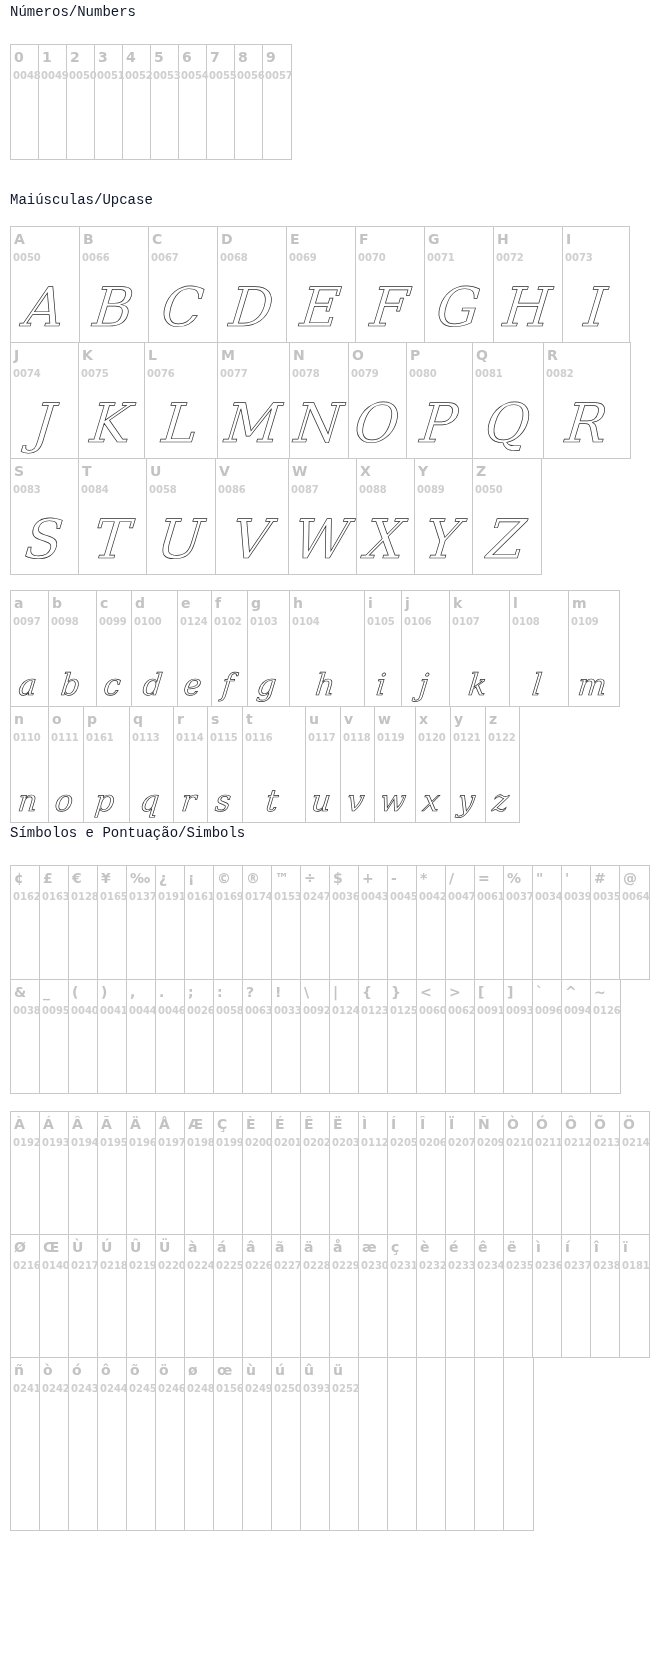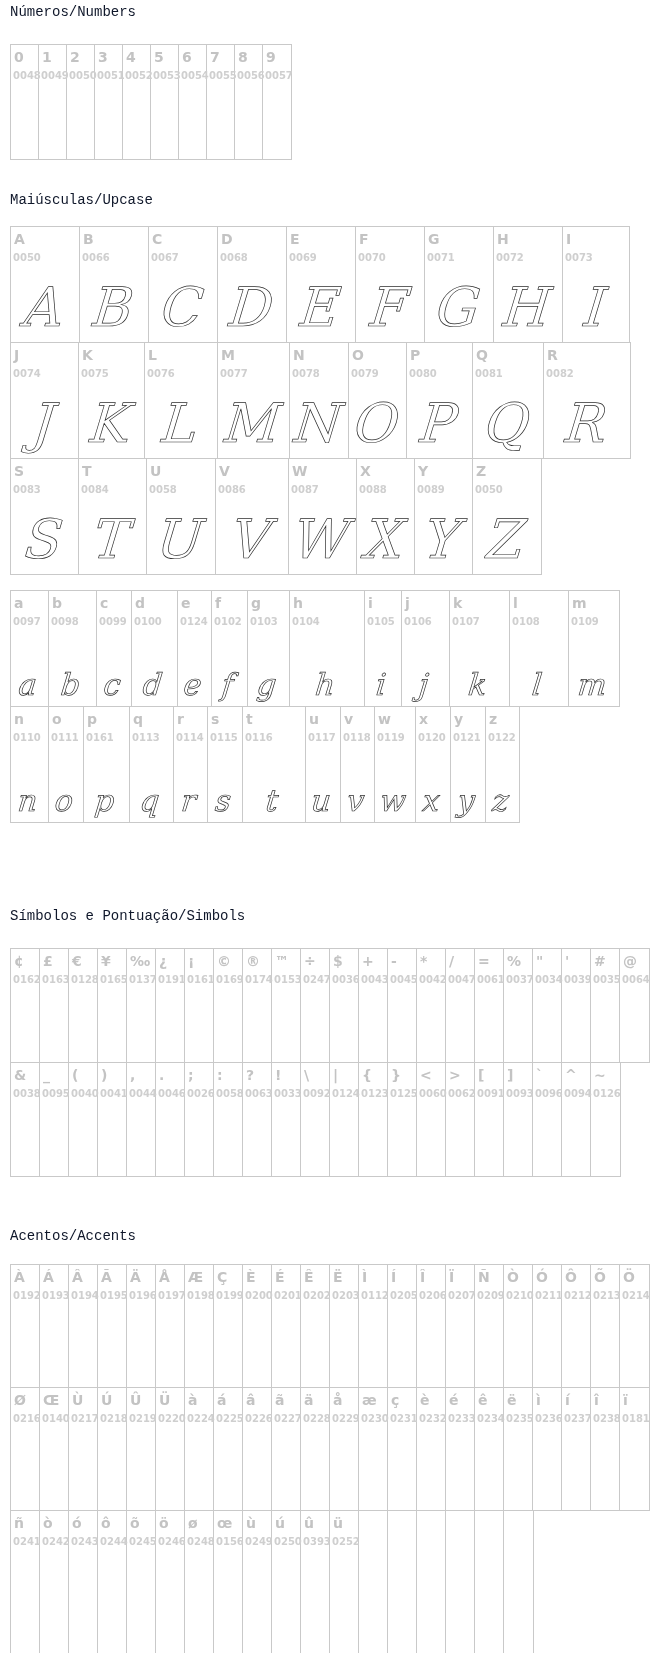--- a/index.html
+++ b/index.html
@@ -41,21 +41,21 @@
   }
   .glyph-upcase{font-size:54px;line-height:60px;transform:skewX(-6deg);}
   .glyph-lowercase{font-size:30px;line-height:34px;transform:skewX(-6deg);}
   
   .sec-numbers   .sec-title{margin-top:2px;}
   .sec-numbers   .rows{margin-top:21px;}
   .sec-upcase    .sec-title{margin-top:30px;}
   .sec-upcase    .rows{margin-top:15px;}
   .sec-lowercase .sec-title{margin-top:32px;}
   .sec-lowercase .rows{margin-top:15px;}
-  .sec-symbols   .sec-title{margin-top:83px;}
+  .sec-symbols   .sec-title{}
   .sec-symbols   .rows{margin-top:21px;}
   .sec-accents   .sec-title{margin-top:49px;}
   .sec-accents   .rows{margin-top:17px;}
 </style>
 </head>
 <body>
 
 <div id="sections">
     <section class="spec-section sec-numbers">
       <div class="sec-title">Números/Numbers</div>
@@ -611,21 +611,20 @@
           </div>
           <div class="cell" style="width: 29px;">
             <div class="ch">~</div>
             <div class="code">0126</div>
             <div class="glyph glyph-symbols" style="height: 71px;"></div>
           </div>
         </div>
       </div>
     </section>
     <section class="spec-section sec-accents">
-      <div class="sec-title">Acentos/Accents</div>
       <div class="rows">
         <div class="row">
           <div class="cell" style="width: 29px;">
             <div class="ch">À</div>
             <div class="code">0192</div>
             <div class="glyph glyph-accents" style="height: 80px;"></div>
           </div>
           <div class="cell" style="width: 29px;">
             <div class="ch">Á</div>
             <div class="code">0193</div>

